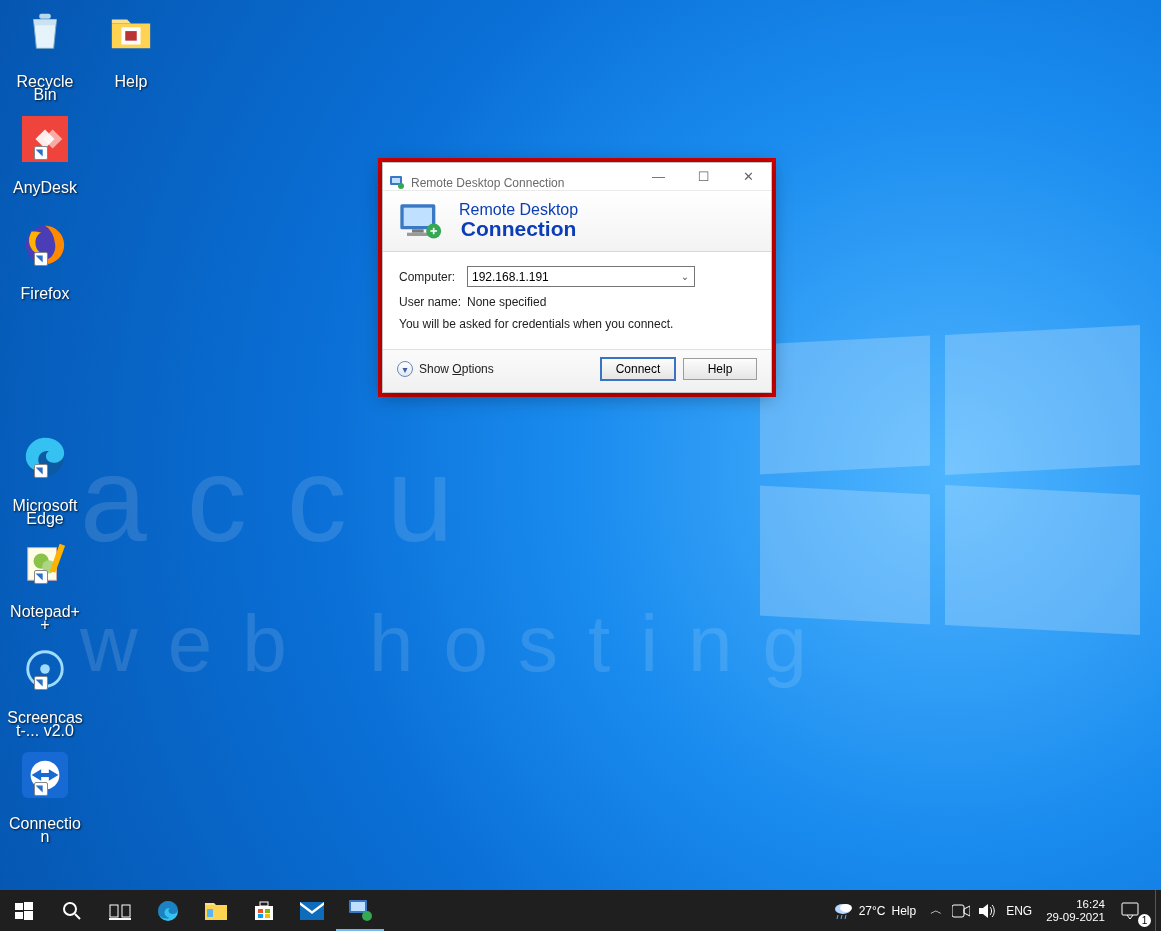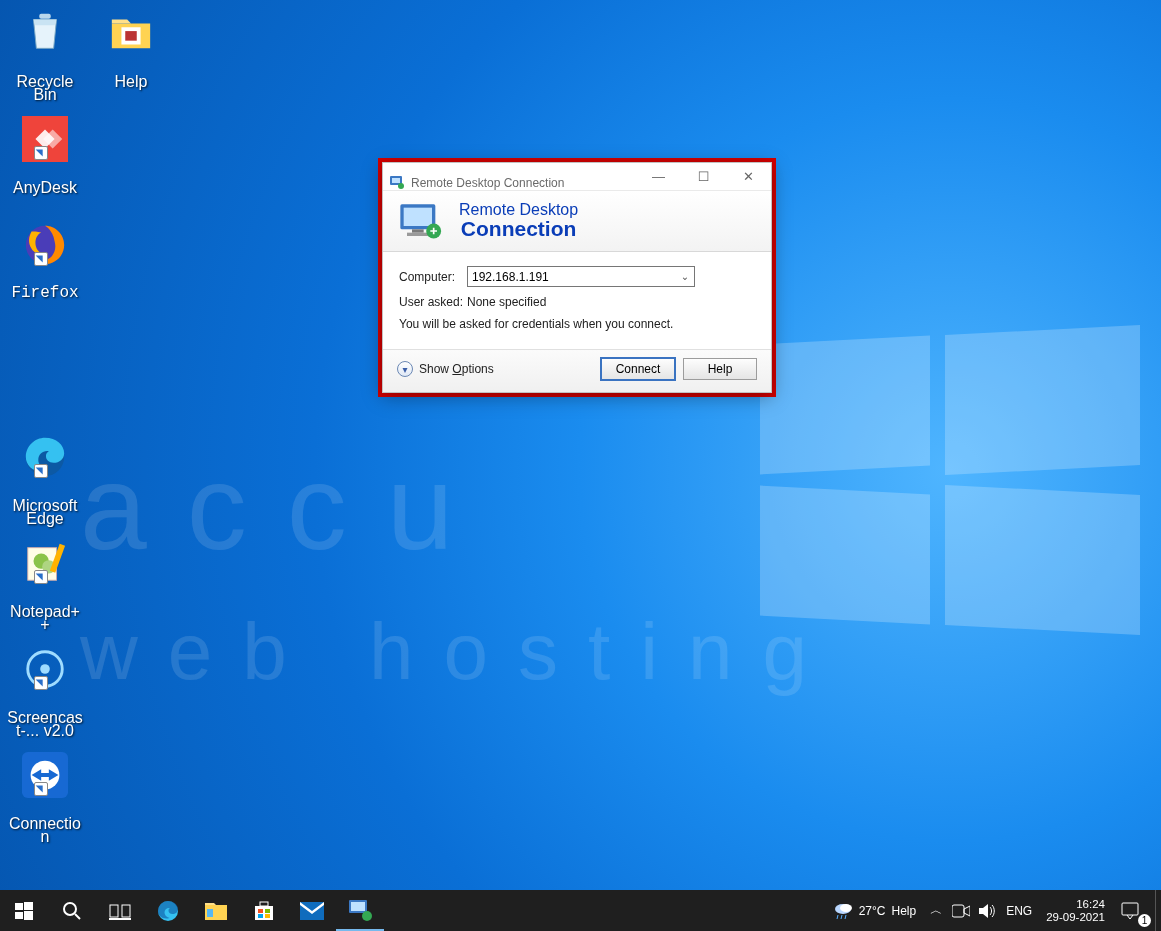--- a/index.html
+++ b/index.html
@@ -9,21 +9,21 @@
              background:radial-gradient(circle at 950px 470px,#4fb5ff 0%,#1a8cef 35%,#0a6fd6 60%,#0556b0 100%); }
   
   .winlogo-bg { position:absolute; left:760px; top:330px; width:380px; height:300px; opacity:.22; pointer-events:none; }
   .winlogo-bg .q { position:absolute; background:#ffffff; }
   .q1{left:0;top:10px;width:170px;height:130px;transform:skewY(-3deg);}
   .q2{left:185px;top:0;width:195px;height:140px;transform:skewY(-3deg);}
   .q3{left:0;top:160px;width:170px;height:130px;transform:skewY(3deg);}
   .q4{left:185px;top:160px;width:195px;height:140px;transform:skewY(3deg);}
   
   .watermark { position:absolute; left:80px; top:430px; pointer-events:none; opacity:.12;
-               color:#fff; font-weight:300; font-size:120px; letter-spacing:40px;margin-top:8px; }
+               color:#fff; font-weight:300; font-size:120px; letter-spacing:40px; }
   .watermark .l2 { font-size:80px; letter-spacing:30px; margin-top:30px; }
   
   .dicon { position:absolute; width:78px; text-align:center; cursor:pointer; }
   .dicon .ico { width:46px; height:46px; margin:0 auto 2px auto; }
   .dicon .lbl { color:#fff; font-size:16px; line-height:13px; text-shadow:1px 1px 2px rgba(0,0,0,.8);
                display:block; word-wrap:break-word;margin-top:19px; }
   .shortcut-arrow { position:absolute; left:12px; bottom:2px; width:14px; height:14px;
                     background:#fff; border:1px solid #888; border-radius:2px; }
   .shortcut-arrow::before { content:""; position:absolute; left:2px; top:2px;
                             border-left:5px solid #2a6fc9; border-bottom:5px solid transparent;
@@ -116,21 +116,21 @@
     <div class="ico" style="position:relative">
       <svg viewBox="0 0 48 48">
           <rect width="48" height="48" fill="#ef443b"></rect>
           <path fill="#fff" d="M14 24l10-10 10 10-10 10z" opacity=".9"></path>
           <path fill="#fff" d="M22 24l10-10 10 10-10 10z" opacity=".55"></path>
         </svg>
       <span class="shortcut-arrow"></span>
     </div>
     <span class="lbl">AnyDesk</span>
   </div>
-  <div class="dicon" style="left:6px;top:222px;font-family:Liberation Mono, monospace;">
+  <div class="dicon" style="left:6px;top:222px;">
     <div class="ico" style="position:relative">
       <svg viewBox="0 0 48 48">
           <circle cx="24" cy="24" r="20" fill="#4a3db8"></circle>
           <path fill="#ff8a00" d="M24 4c11 0 20 9 20 20s-9 20-20 20c-5 0-9-2-12-5 14 6 26-5 22-19C32 8 24 4 24 4z"></path>
           <path fill="#ffb300" d="M10 10c-3 5-4 12 0 18 3 5 9 7 14 6-6-1-10-6-10-12 0-5 2-9 6-11-4-1-8-1-10-1z"></path>
         </svg>
       <span class="shortcut-arrow"></span>
     </div>
     <span class="lbl">Firefox</span>
   </div>
@@ -219,21 +219,21 @@
       </div>
       <div class="rdc-body">
         <div class="frow">
           <div class="flbl">Computer:</div>
           <div class="combo">
             <input type="text" value="192.168.1.191" style="">
             <div class="caret">⌄</div>
           </div>
         </div>
         <div class="frow">
-          <div class="flbl">User asked:</div>
+          <div class="flbl">User name:</div>
           <div>None specified</div>
         </div>
         <div class="msg">You will be asked for credentials when you connect.</div>
       </div>
       <div class="rdc-footer">
         <div class="opt">
           <span class="chev">▾</span>
           <span>Show <u>O</u>ptions</span>
         </div>
         <div class="spacer"></div>

